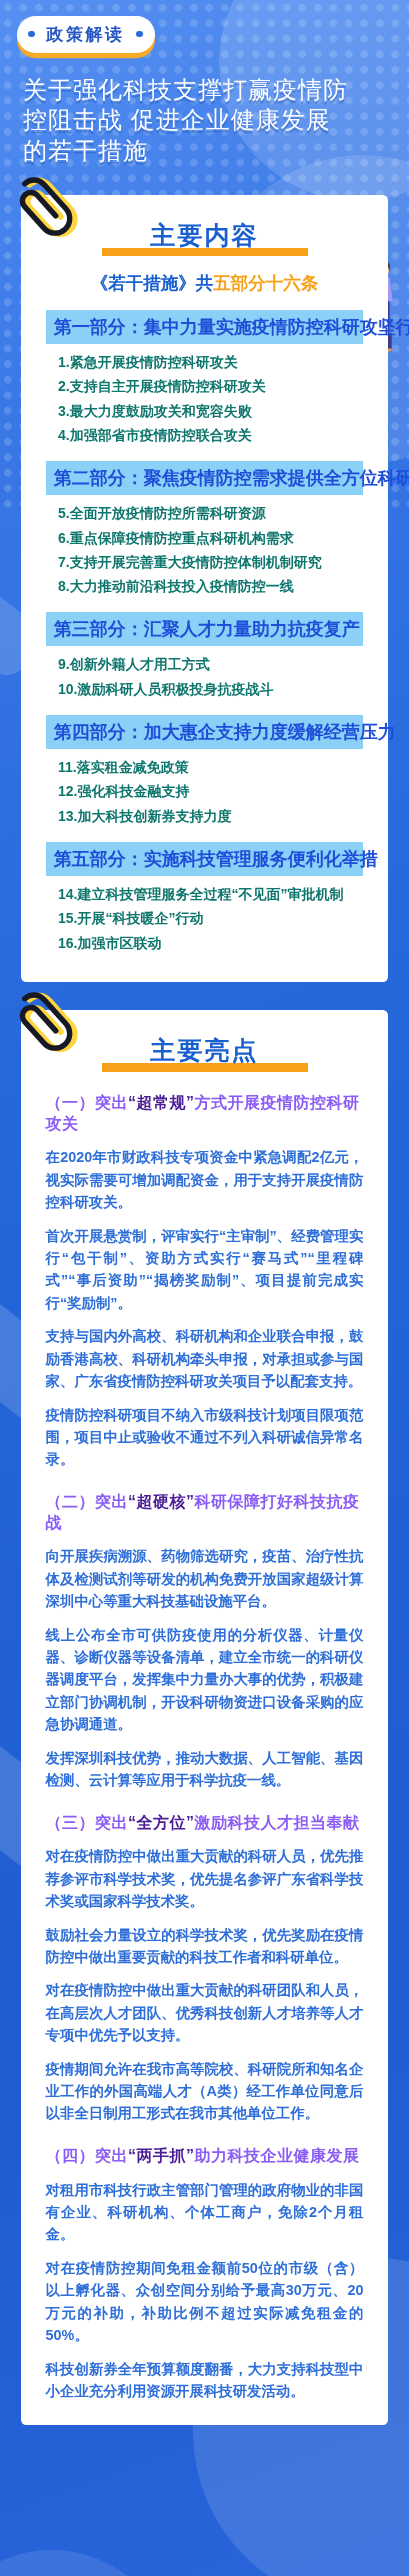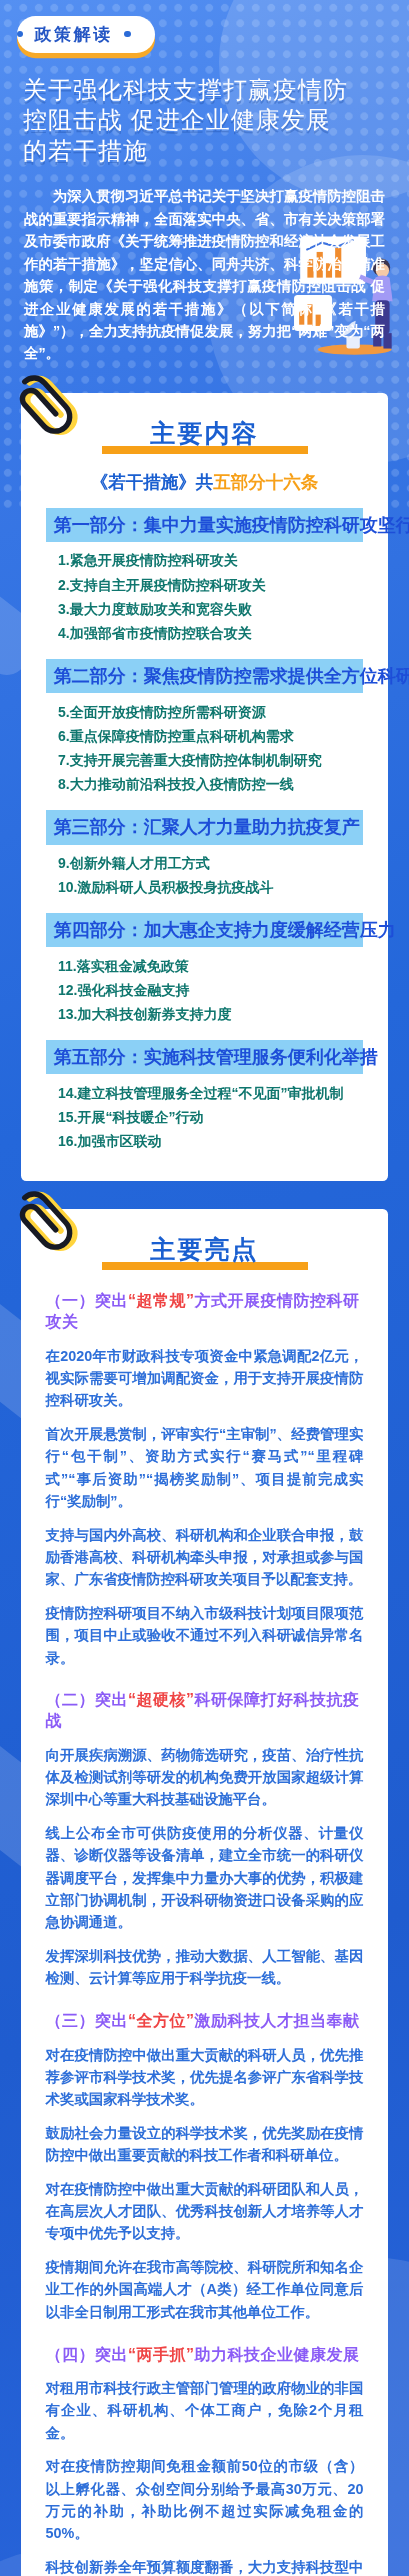--- a/index.html
+++ b/index.html
@@ -16,21 +16,21 @@
   .c2{top:155px;right:-108px;width:309px;height:309px;background:rgba(255,255,255,.13);}
   .c5{top:2257px;right:-134px;width:350px;height:350px;background:rgba(255,255,255,.12);}
   .c6{top:2550px;left:-72px;width:247px;height:247px;background:rgba(255,255,255,.10);}
   .ribbon{position:absolute;background:rgba(255,255,255,.16);border-radius:20.6px;transform:rotate(38deg);pointer-events:none;}
   .r1{top:1298px;left:-129px;width:216px;height:77px;}
   .r2{top:1741px;left:-134px;width:227px;height:82px;}
   .r3{top:577px;left:-118px;width:165px;height:62px;}
 
   
   .badge{position:relative;margin:15.5px 0 0 16.5px;width:138px;height:37px;background:#ffffff;
-    border-radius:20.6px;box-shadow:0 5.2px 0 #f7a928;display:flex;align-items:center;z-index:3;}
+    border-radius:20.6px;box-shadow:0 5.2px 0 #f7a928;display:flex;align-items:center;justify-content:center;z-index:3;}
   .badge .dot{width:6.7px;height:6.7px;border-radius:50%;background:#2b6bd7;}
   .badge .label{font-size:17px;font-weight:bold;color:#2456c4;letter-spacing:2.6px;margin:0 11.3px;}
 
   
   .title{position:relative;margin:22px 23px 0;color:#ffffff;font-size:24px;line-height:1.28;
     font-weight:400;letter-spacing:1px;z-index:2;text-shadow:0 2.6px 0 rgba(16,62,150,.30);}
 
   
   .illus{position:absolute;top:227px;right:5.2px;width:111px;height:129px;z-index:1;}
 
@@ -48,21 +48,21 @@
   .card-subtitle{text-align:center;margin-top:15.5px;font-size:17.5px;font-weight:900;color:#1a5fd0;}
   .card-subtitle .hl{color:#f7a018;}
 
   .part-header{margin:14.4px 0 7.2px;background:#8bd0f6;color:#1d4ed8;font-weight:900;
     font-size:18px;padding:5.2px 8.2px;white-space:nowrap;}
   .part-items{margin:0 0 5.2px;}
   .part-item{font-size:14px;line-height:1.62;color:#0f766e;font-weight:700;margin:1.5px 0 1.5px 12.4px;}
 
   .hl-heading{margin:21.6px 0 4.1px;font-size:16px;font-weight:900;letter-spacing:0.5px;}
   .hl-prefix,.hl-suffix{color:#8b5cf6;}
-  .hl-keyword{color:#ef4444;}
+  .hl-keyword{color:#4c1d95;}
   .hl-para{color:#2e6fd9;font-size:14.4px;line-height:1.55;font-weight:700;text-align:justify;margin-top:11.3px;}
 </style>
 </head>
 <body>
 
 <div class="page">
   <div class="dots"></div>
   <div class="circle c1"></div>
   <div class="circle c2"></div>
   <div class="circle c5"></div>
@@ -99,21 +99,20 @@
     <circle cx="174" cy="84" r="13" fill="#f5c9a6"></circle>
     <path d="M160 98 q14 -8 28 0 l6 46 h-40 z" fill="#a29af5"></path>
     <path d="M162 104 L132 92 l-4 10 32 12 z" fill="#a29af5"></path>
     <rect x="160" y="142" width="28" height="66" rx="8" fill="#3d3a8f"></rect>
     <rect x="156" y="206" width="16" height="26" fill="#3d3a8f"></rect>
     <rect x="176" y="206" width="16" height="30" fill="#3d3a8f"></rect>
     <path d="M96 212 q10 -26 26 -30 q-2 24 -26 30z" fill="#dfe9fb"></path>
     <rect x="104" y="212" width="26" height="24" rx="4" fill="#e8effc"></rect>
   </svg>
 
-  <div class="intro">为深入贯彻习近平总书记关于坚决打赢疫情防控阻击战的重要指示精神，全面落实中央、省、市有关决策部署及市委市政府《关于统筹推进疫情防控和经济社会发展工作的若干措施》，坚定信心、同舟共济、科学防治、精准施策，制定《关于强化科技支撑打赢疫情防控阻击战 促进企业健康发展的若干措施》（以下简称“《若干措施》”），全力支持抗疫情促发展，努力把“两难”变为“两全”。</div>
 
   <div class="card">
     <svg class="clip" viewBox="0 0 60 100">
       <path d="M34 12 C45 12 52 20 52 31 V72 a19 19 0 0 1 -38 0 V34 a11 11 0 0 1 22 0 v36" fill="none" stroke="#ffd43d" stroke-width="8" stroke-linecap="round" transform="translate(4,5)"></path>
       <path d="M34 12 C45 12 52 20 52 31 V72 a19 19 0 0 1 -38 0 V34 a11 11 0 0 1 22 0 v36" fill="none" stroke="#171a24" stroke-width="7" stroke-linecap="round"></path>
     </svg>
     <div class="card-title">
       <span class="txt">主要内容</span>
       <div class="title-bar"></div>
     </div>

